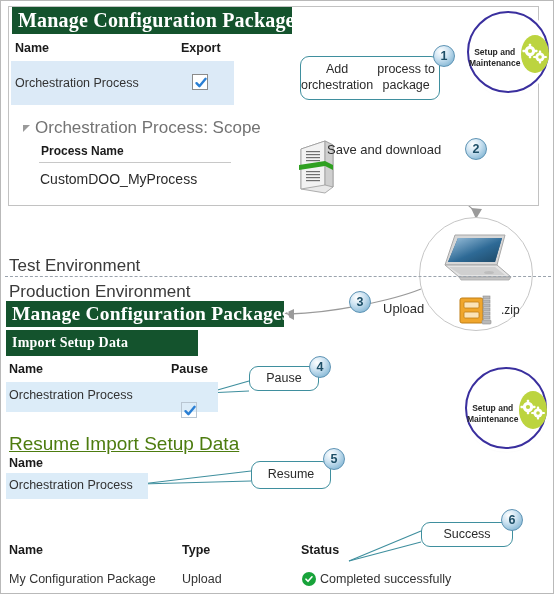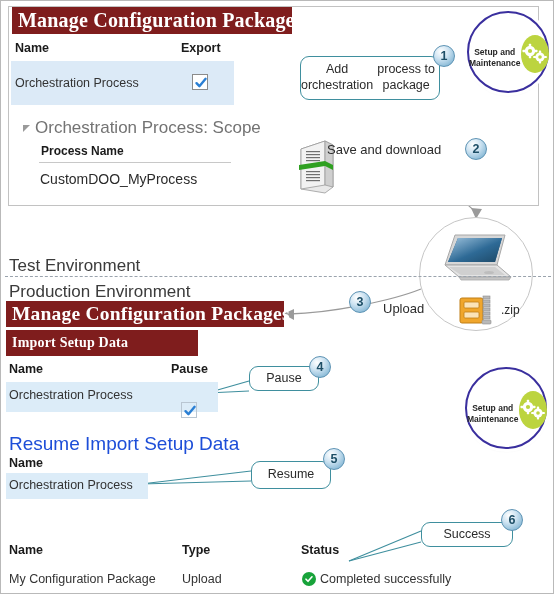--- a/index.html
+++ b/index.html
@@ -14,21 +14,21 @@
     background: #ffffff;
     border: 1px solid #b9b9b9;
     box-sizing: border-box;
     font-family: "Liberation Sans", sans-serif;
     overflow: hidden;
   }
   .abs { position: absolute; }
 
   
   .banner {
-    background: #7f1d1d;
+    background: #14532d;
     color: #ffffff;
     font-family: "Liberation Serif", serif;
     font-weight: bold;
     letter-spacing: .2px;
     display: flex;
     align-items: center;
     padding: 0 6px;
     box-sizing: border-box;
     white-space: nowrap;
   }
@@ -73,22 +73,23 @@
   }
 
   
   .subhead {
     font-size: 16.5px;
     color: #737373;
     white-space: nowrap;
   }
   .bighead {
     font-size: 19px;
-    color: #1d4ed8;
-    white-space: nowrap;
+    color: #4d7c0f;
+    white-space: nowrap;
+    text-decoration: underline;
   }
 
   .hrule { border-top: 1px solid #c8c8c8; }
 
   
   .envlabel {
     font-size: 17px;
     color: #3b3b3b;
     white-space: nowrap;
   }

